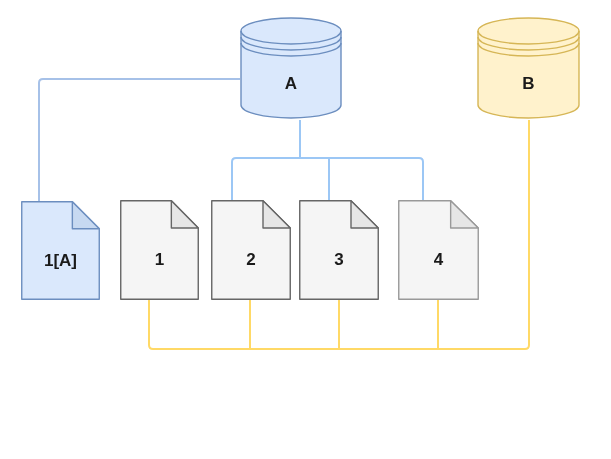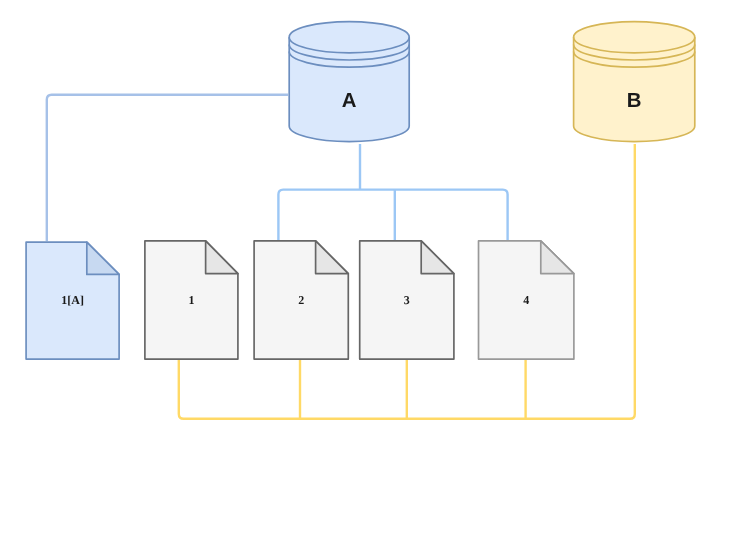--- a/index.html
+++ b/index.html
@@ -47,27 +47,26 @@
     color: #1a1a1a;
     pointer-events: none;
   }
   .cyl .label {
     top: 58px;
     height: 18px;
     line-height: 18px;
     font-size: 17px;
   }
   .doc .label {
-    top: 0;
+    top: 10px;
     height: 100%;
     display: flex;
     align-items: center;
     justify-content: center;
-    font-size: 10px;
-    font-family: Liberation Serif, serif;
+    font-size: 17px;
   }
 </style>
 </head>
 <body>
 
 <div class="canvas">
 
   <svg class="wires">
 
     <path d="M240 79 L43 79 Q39 79 39 83 L39 201" stroke="#a6c1e8"></path>

